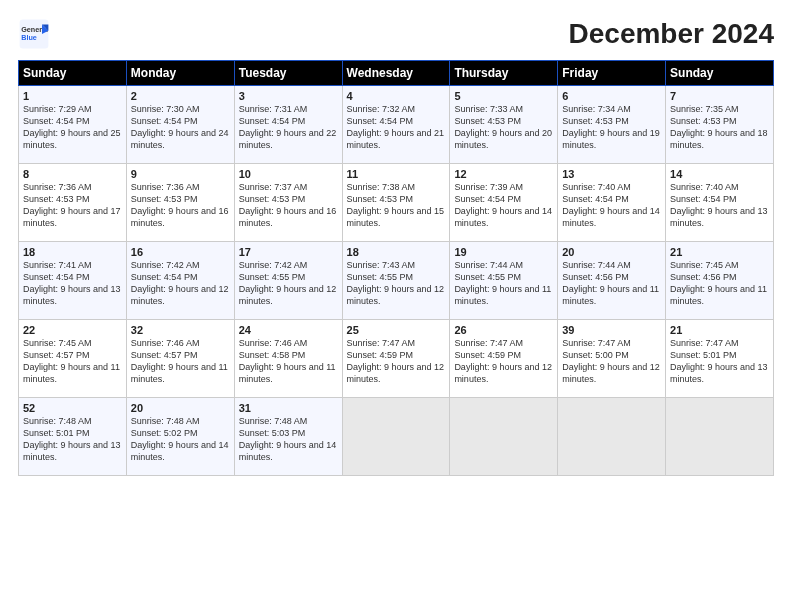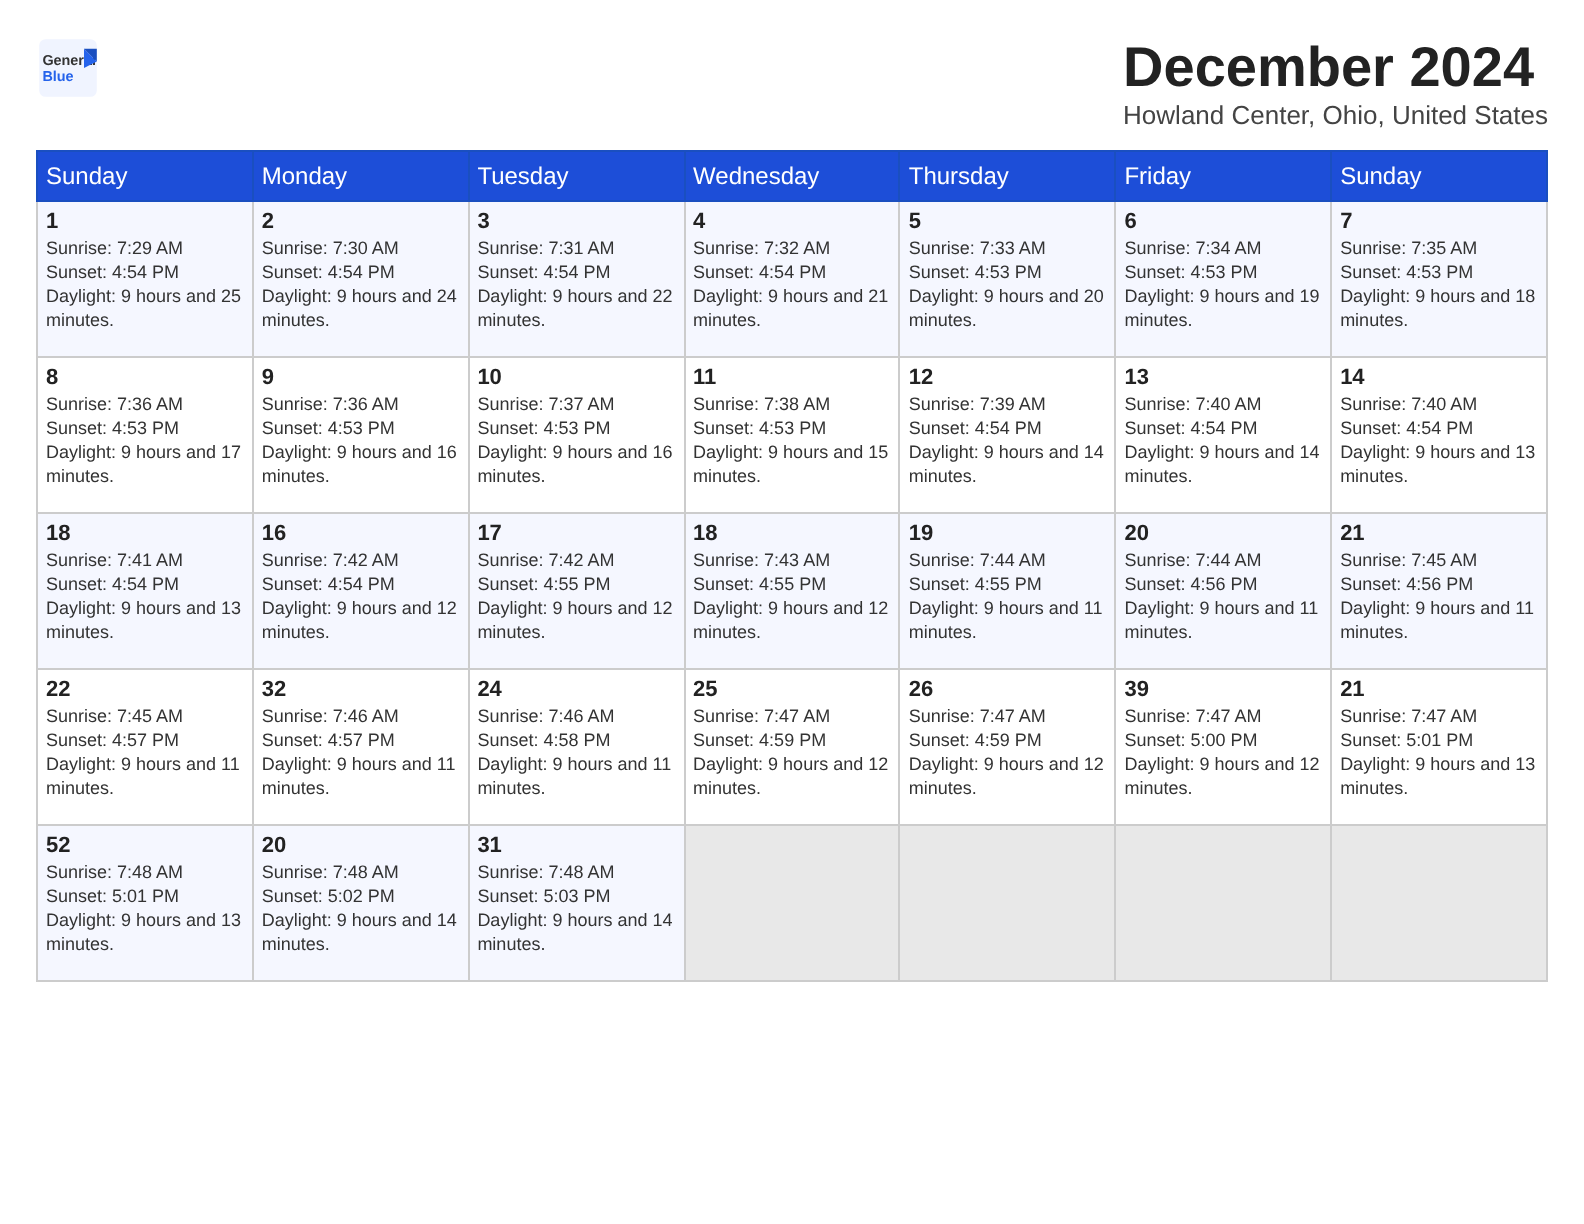--- a/index.html
+++ b/index.html
@@ -40,24 +40,24 @@
     .cal-subtitle {
       font-size: 13px;
       color: #444;
     }
     table {
       width: 100%;
       border-collapse: collapse;
       table-layout: fixed;
     }
     thead tr th {
-      background: #1d4ed8;
+      background: #000000;
       color: #fff;
       font-size: 12px;
-      font-weight: normal;
+      font-weight: bold;
       padding: 5px 4px;
       text-align: left;
       border: 1px solid #1a4fc0;
     }
     tbody tr td {
       border: 1px solid #ccc;
       vertical-align: top;
       padding: 4px 4px;
       font-size: 9.5px;
       color: #222;
@@ -91,21 +91,20 @@
       <svg class="logo-icon" viewBox="0 0 40 40" width="40" height="40">
         <rect x="2" y="2" width="36" height="36" rx="4" fill="#f0f4ff"></rect>
         <text x="4" y="18" font-size="9" font-weight="bold" fill="#333" font-family="Arial">General</text>
         <text x="4" y="28" font-size="9" font-weight="bold" fill="#2563eb" font-family="Arial">Blue</text>
         <polygon points="30,8 38,16 30,20" fill="#2563eb"></polygon>
         <polygon points="30,8 38,16 38,8" fill="#1a4fc0"></polygon>
       </svg>
     </div>
     <div class="title-block">
       <div class="cal-title">December 2024</div>
-      <div class="cal-subtitle">Howland Center, Ohio, United States</div>
     </div>
   </div>
 
   <table>
     <thead>
       <tr>
       <th>Sunday</th>
           <th>Monday</th>
           <th>Tuesday</th>
           <th>Wednesday</th>

